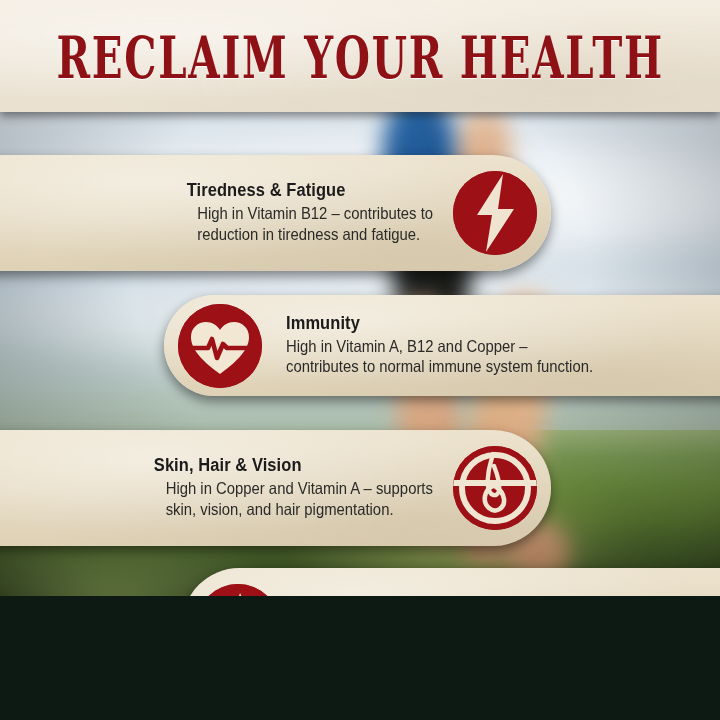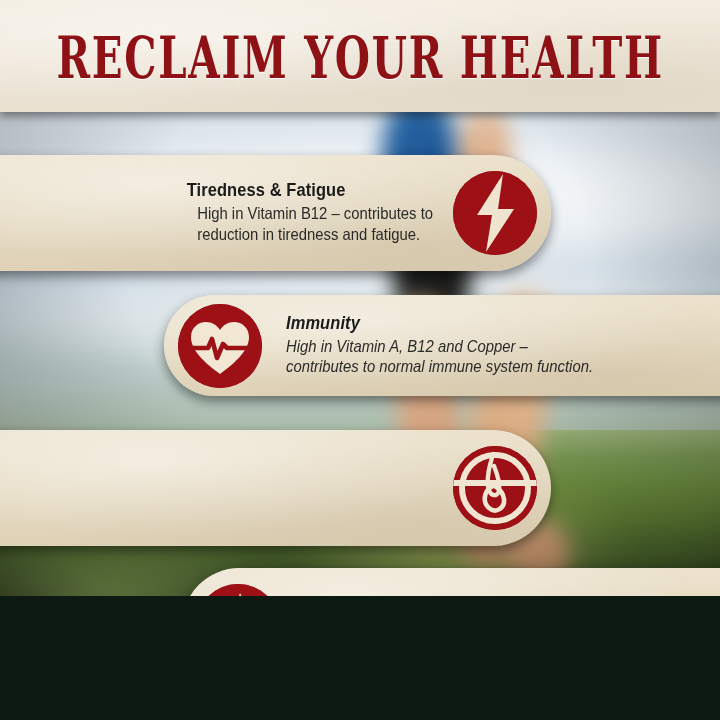--- a/index.html
+++ b/index.html
@@ -145,21 +145,21 @@
     justify-content:flex-start;
   }
 
   #card-1{top:155px;width:537px;height:116px;}
   #card-2{top:295px;width:542px;height:101px;}
   #card-3{top:430px;width:537px;height:116px;}
   #card-4{top:568px;width:524px;height:115px;}
 
   .card-text{position:relative;z-index:3;}
   .card.left-flush .card-text{text-align:left;padding-right:6px;}
-  .card.right-flush .card-text{text-align:left;padding-left:8px;font-style:italic;}
+  .card.right-flush .card-text{text-align:left;padding-left:8px;}
 
   .card-title{
     font-family:"Liberation Sans", sans-serif;
     font-weight:700;
     font-size:17.5px;
     letter-spacing:.1px;
     color:#1b1b1b;
     transform:scaleX(.94);
     transform-origin:inherit;
     margin:0 0 3px 0;
@@ -260,20 +260,25 @@
       </svg>
     </div>
     <div class="card-text">
       <p class="card-title">Immunity</p>
       <p class="card-desc">High in Vitamin A, B12 and Copper –
 contributes to normal immune system function.</p>
     </div>
   </div>
 
   <div class="card left-flush" id="card-3">
+    <div class="card-text">
+      <p class="card-title">Skin, Hair &amp; Vision</p>
+      <p class="card-desc">High in Copper and Vitamin A – supports
+skin, vision, and hair pigmentation.</p>
+    </div>
     <div class="icon-badge">
       <svg width="84" height="84" viewBox="0 0 84 84" aria-hidden="true">
         <defs>
           <clipPath id="clipCircle3">
               <circle cx="42" cy="42" r="42"></circle>
             </clipPath>
         </defs>
         <g clip-path="url(#clipCircle3)">
           <rect x="0" y="0" width="84" height="84" fill="#9d1016"></rect>
           <rect x="0" y="34" width="84" height="6" fill="#efe5d1"></rect>

